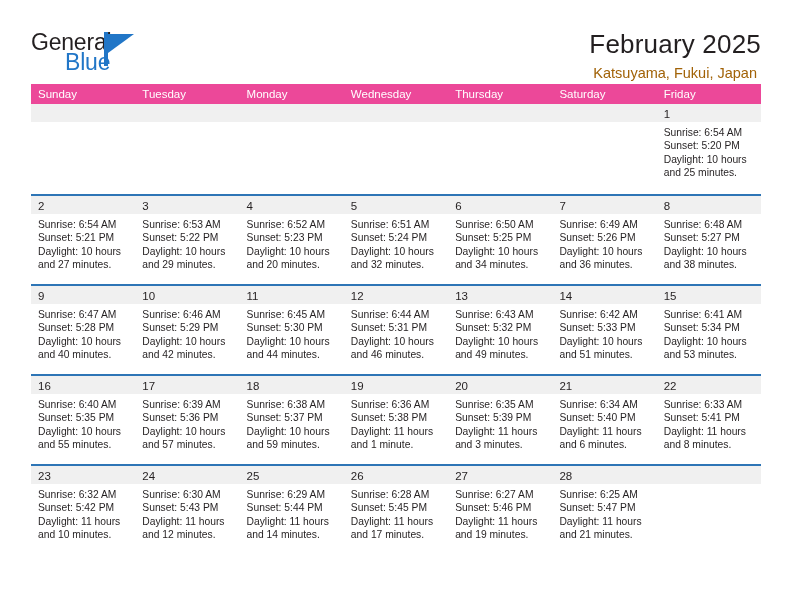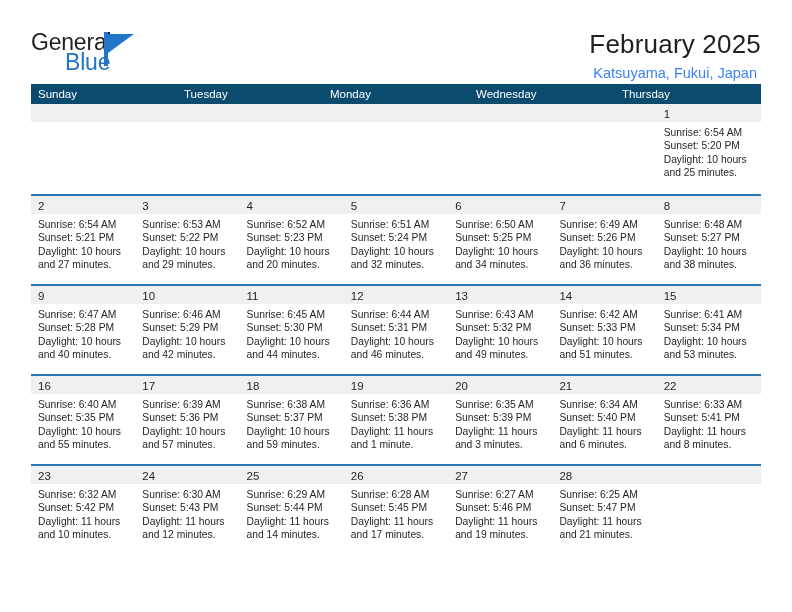--- a/index.html
+++ b/index.html
@@ -90,35 +90,35 @@
   }
   .month-title {
     font-size: 26px;
     font-weight: normal;
     color: #231f20;
     line-height: 32px;
     letter-spacing: 0.2px;
   }
   .location-title {
     font-size: 14.5px;
-    color: #3b82f6;
+    color: #a16207;
     line-height: 20px;
     margin-top: 3px;
   }
 
   
   .calendar {
     margin: 8px 31px 0 31px;
     width: 730px;
   }
 
   .weekday-row {
     display: grid;
-    grid-template-columns: repeat(5, 1fr);
-    background: #0c4a6e;
+    grid-template-columns: repeat(7, 1fr);
+    background: #ec4899;
     height: 20px;
   }
   .weekday {
     color: #ffffff;
     font-size: 11.5px;
     line-height: 20px;
     padding-left: 7px;
     white-space: nowrap;
   }
 

